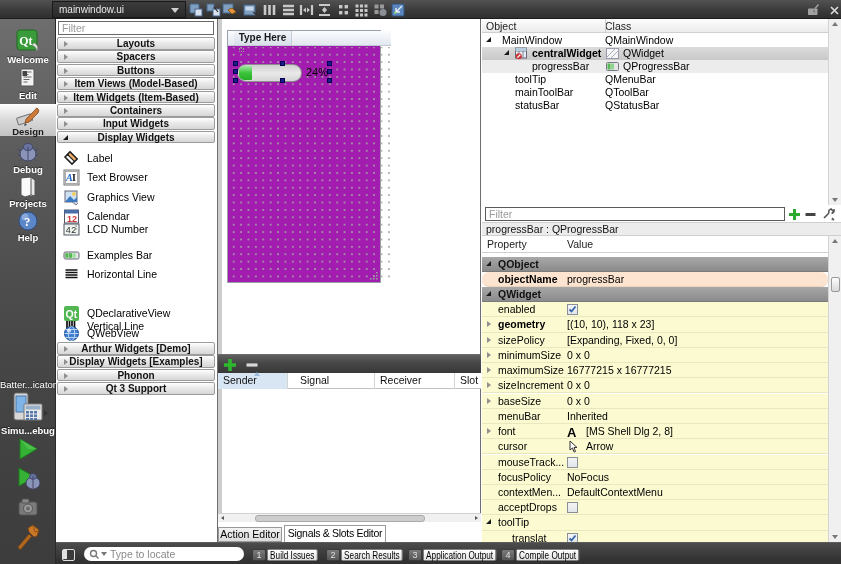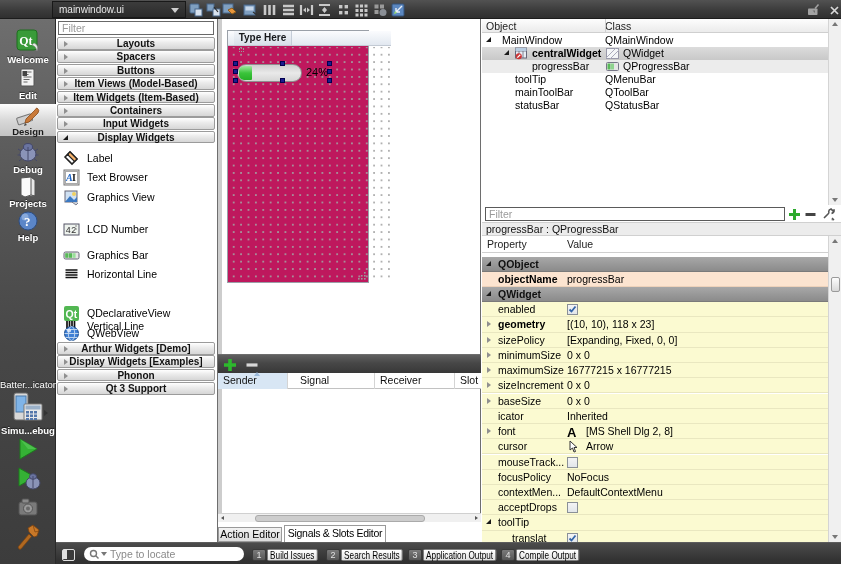--- a/index.html
+++ b/index.html
@@ -20,21 +20,21 @@
 #wfilter { left:2px; top:2px; width:156px; height:14px; border:1px solid #686868; background:#fff; color:#9a9a9a; font-size:10.5px; line-height:12px; padding-left:3px; }
 .cat { position:absolute; left:1px; width:158px; height:12.5px; background:linear-gradient(#ffffff,#ececec 40%,#d6d6d6); border:1px solid #9b9b9b; border-radius:2px; font-size:10px; font-weight:bold; color:#111; text-align:center; line-height:11.5px; }
 .cat .tri { position:absolute; left:6px; top:3px; width:0; height:0; border-top:3px solid transparent; border-bottom:3px solid transparent; border-left:4.5px solid #909090; }
 .cat .trid { position:absolute; left:5px; top:3px; width:0; height:0; border-left:5px solid transparent; border-bottom:5px solid #1a1a1a; }
 .witem { position:absolute; left:0; width:192px; height:19.4px; font-size:10.5px; color:#000; }
 .witem span { position:absolute; left:31px; top:3px; }
 .witem svg { position:absolute; left:7px; top:1px; }
 
 #splitter { left:218px; top:19px; width:4px; height:523px; background:#cdcdcd; }
 #center { left:222px; top:19px; width:259px; height:523px; background:#fff; border-right:1px solid #6e6e6e; }
-#form { position:absolute; left:5px; top:11px; width:142px; height:253px; border:1px solid #9aa0a8; background:#be185d; }
+#form { position:absolute; left:5px; top:11px; width:154px; height:253px; border:1px solid #9aa0a8; background:#a21caf; }
 #menubar { position:absolute; left:0; top:0; width:163px; height:15px; background:linear-gradient(#fbfcfe,#e2e8f0); border-bottom:1px solid #c3cad4; }
 #typehere { position:absolute; left:6px; top:0px; width:58px; height:14px; background:linear-gradient(#f2f5f9,#d8dfe9); border-right:1px solid #c5cdd8; font-size:10px; font-weight:bold; color:#16181b; text-align:center; line-height:14px; }
 #canvas { position:absolute; left:0; top:16px; width:163px; height:235px;
   background-image: radial-gradient(circle, #a2a2a2 0.6px, rgba(0,0,0,0) 0.95px);
   background-size: 7.4px 7.4px; background-position: 2px 4px; }
 #pbar { position:absolute; left:9px; top:32.5px; width:65px; height:18px; border:1px solid #8e8e8e; border-radius:9px; background:linear-gradient(#cfcfcf,#e9e9e9 50%,#d6d6d6); }
 #pchunk { position:absolute; left:1px; top:1px; width:13px; height:14px; border-radius:5px 1px 1px 5px; background:linear-gradient(#9ee89e,#3bc43b 50%,#27b027); }
 .hdl { position:absolute; width:5px; height:5px; background:#1b1b8e; border:1px solid #00004f; }
 #pct { position:absolute; left:78px; top:35px; font-size:11px; color:#000; }
 #grip { position:absolute; right:2px; bottom:2px; width:8px; height:8px; }
@@ -260,36 +260,44 @@
     </div>
   <div class="witem" style="top:168.8px;">
       <svg width="17" height="17" viewBox="0 0 17 17">
         <rect x="2" y="2" width="12" height="11" fill="#cfe0f2" stroke="#667"></rect>
         <path d="M2 13 L7 7 L11 11 L14 8 L14 13 Z" fill="#3a78c2"></path>
         <circle cx="11" cy="5" r="2" fill="#f0d060"></circle>
         <path d="M9 13 L13 16 L15 14" fill="#d0d8e0" stroke="#667" stroke-width=".8"></path>
       </svg>
       <span>Graphics View</span>
     </div>
+  <div class="witem" style="top:188.2px;">
+      <svg width="17" height="17" viewBox="0 0 17 17">
+        <rect x="1.5" y="2" width="14" height="13" fill="#fff" stroke="#556"></rect>
+        <rect x="1.5" y="2" width="14" height="3.5" fill="#4a6ea9"></rect>
+        <text x="4" y="13.5" font-size="9" font-weight="bold" fill="#c33" font-family="Liberation Sans">12</text>
+      </svg>
+      <span>Calendar</span>
+    </div>
   <div class="witem" style="top:201px;">
       <svg width="17" height="17" viewBox="0 0 17 17">
         <rect x="1" y="3" width="15" height="11" fill="#eef3ee" stroke="#556"></rect>
         <text x="2.5" y="12" font-size="9" fill="#333" font-family="Liberation Mono">42</text>
         <path d="M12 5 l2 0 M12 8 l2 0" stroke="#888" stroke-width="1"></path>
       </svg>
       <span>LCD Number</span>
     </div>
   <div class="witem" style="top:227px;">
       <svg width="17" height="17" viewBox="0 0 17 17">
         <rect x="1" y="5" width="15" height="7" rx="1.5" fill="#e6e6e6" stroke="#667"></rect>
         <rect x="2.2" y="6.2" width="3.2" height="4.6" fill="#58b858"></rect>
         <rect x="5.8" y="6.2" width="3.2" height="4.6" fill="#58b858"></rect>
         <rect x="9.4" y="6.2" width="3.2" height="4.6" fill="#9adf9a"></rect>
       </svg>
-      <span>Graphics Bar</span>
+      <span>Examples Bar</span>
     </div>
   <div class="witem" style="top:246.4px;">
       <svg width="17" height="17" viewBox="0 0 17 17">
         <path d="M2.5 4 h12 M2.5 6.5 h12 M2.5 9 h12 M2.5 11.5 h12" stroke="#111" stroke-width="1.7"></path>
       </svg>
       <span>Horizontal Line</span>
     </div>
   <div class="witem" style="top:250px;margin-top:48px;">
       <svg width="17" height="17" viewBox="0 0 17 17">
         <path d="M4 2.5 v12 M6.5 2.5 v12 M9 2.5 v12 M11.5 2.5 v12" stroke="#111" stroke-width="1.7"></path>
@@ -445,21 +453,21 @@
     </div>
   <div id="pvs">
     <div style="position:absolute;left:3px;top:3px;width:0;height:0;border-left:3.5px solid transparent;border-right:3.5px solid transparent;border-bottom:4px solid #777;"></div>
     <div style="position:absolute;left:2px;top:41px;width:9px;height:15px;background:linear-gradient(#fdfdfd,#d8d8d8);border:1px solid #9a9a9a;border-radius:2px;"></div>
     <div style="position:absolute;left:3px;bottom:3px;width:0;height:0;border-left:3.5px solid transparent;border-right:3.5px solid transparent;border-top:4px solid #777;"></div>
   </div>
   <div class="prow phead" style="top:237.5px;">
       <span class="pexpd"></span>
       <span class="nm">QObject</span>
     </div>
-  <div class="prow" style="top:252.7px;background:#fce4d0;border-bottom:1px solid #eed2ba;">
+  <div class="prow" style="top:252.7px;background:#fce4d0;border-bottom:1px solid #eed2ba;border-radius:7px;">
       <span class="nm" style="font-weight:bold;">objectName</span>
       <span class="vl">progressBar</span>
     </div>
   <div class="prow phead" style="top:268px;">
       <span class="pexpd"></span>
       <span class="nm">QWidget</span>
     </div>
   <div class="prow" style="top:283.2px;">
       <span class="nm">enabled</span>
       <span class="cb">
@@ -492,21 +500,21 @@
       <span class="pexp"></span>
       <span class="nm">sizeIncrement</span>
       <span class="vl">0 x 0</span>
     </div>
   <div class="prow" style="top:374.6px;">
       <span class="pexp"></span>
       <span class="nm">baseSize</span>
       <span class="vl">0 x 0</span>
     </div>
   <div class="prow" style="top:389.8px;">
-      <span class="nm">icator</span>
+      <span class="nm">menuBar</span>
       <span class="vl">Inherited</span>
     </div>
   <div class="prow" style="top:405px;">
       <span class="pexp"></span>
       <span class="nm">font</span>
       <span class="vl" style="font-size:13px;font-weight:bold;width:14px;">A</span>
       <span class="vl" style="left:104px;">[MS Shell Dlg 2, 8]</span>
     </div>
   <div class="prow" style="top:420.2px;">
       <span class="nm">cursor</span>

